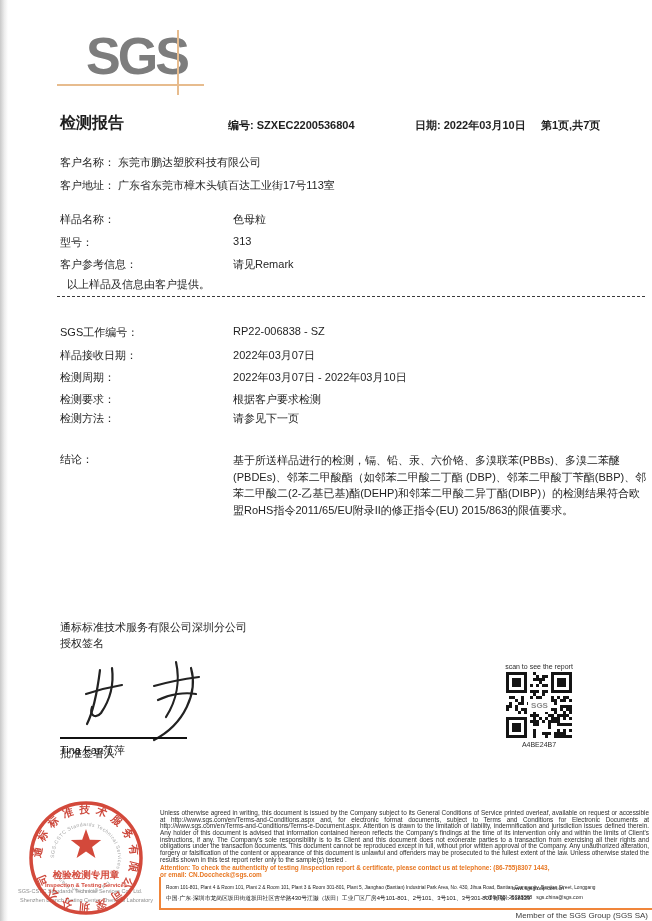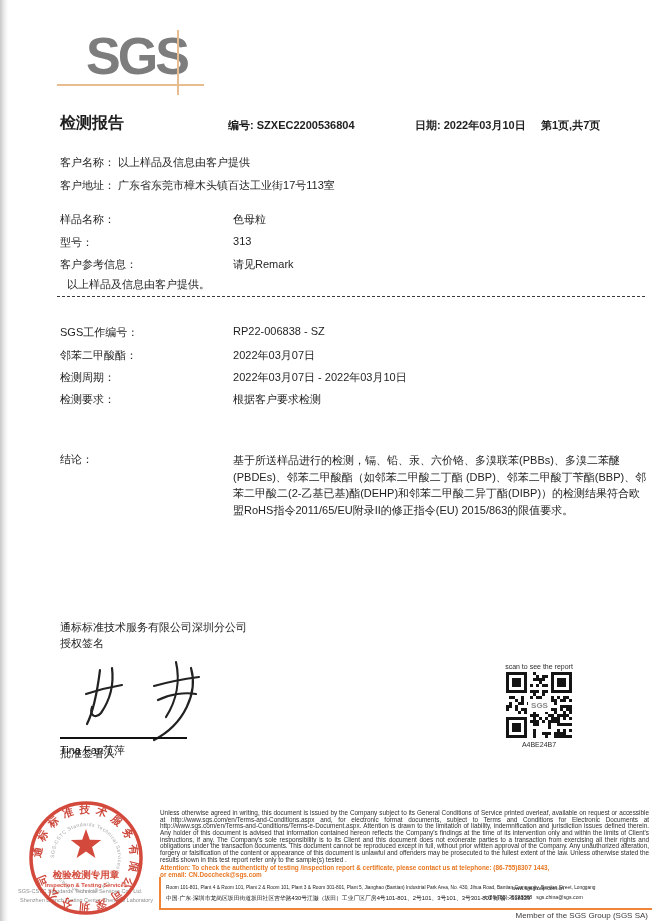--- a/index.html
+++ b/index.html
@@ -53,21 +53,21 @@
   <div class="abs tanline" style="left:57px;top:84px;width:147px;height:2px;"></div>
   <div class="abs tanline" style="left:177px;top:30px;width:2px;height:65px;"></div>
 
   <div class="abs title" style="left:60px;top:113px;">检测报告</div>
   <div class="abs hmeta" style="left:228px;top:118px;"><span>编号:</span> <span>SZXEC2200536804</span></div>
   <div class="abs hmeta" style="left:404px;top:118px;margin-left:11px;"><span>日期:</span> <span>2022年03月10日</span></div>
   <div class="abs hmeta" style="left:541px;top:118px;">第1页,共7页</div>
 
   <div class="row" style="top:155px;">
     <span class="lab lab-s">客户名称：</span>
-    <span>以上样品及信息由客户提供</span>
+    <span>东莞市鹏达塑胶科技有限公司</span>
   </div>
   <div class="row" style="top:178px;">
     <span class="lab lab-s">客户地址：</span>
     <span>广东省东莞市樟木头镇百达工业街17号113室</span>
   </div>
 
   <div class="row" style="top:212px;">
     <span class="lab lab-w">样品名称：</span>
     <span>色母粒</span>
   </div>
@@ -81,30 +81,34 @@
   </div>
   <div class="row" style="top:277px;margin-left:7px;">以上样品及信息由客户提供。</div>
 
   <div class="abs dashed" style="left:57px;top:296px;width:588px;"></div>
 
   <div class="row" style="top:325px;">
     <span class="lab lab-w">SGS工作编号：</span>
     <span>RP22-006838 - SZ</span>
   </div>
   <div class="row" style="top:348px;">
-    <span class="lab lab-w">邻苯二甲酸酯：</span>
+    <span class="lab lab-w">样品接收日期：</span>
     <span>2022年03月07日</span>
   </div>
   <div class="row" style="top:370px;">
     <span class="lab lab-w">检测周期：</span>
     <span>2022年03月07日 - 2022年03月10日</span>
   </div>
   <div class="row" style="top:392px;">
     <span class="lab lab-w">检测要求：</span>
     <span>根据客户要求检测</span>
+  </div>
+  <div class="row" style="top:411px;">
+    <span class="lab lab-w">检测方法：</span>
+    <span>请参见下一页</span>
   </div>
   <div class="row" style="top:452px;">
     <span class="lab lab-w">结论：</span>
     <span class="val-p">基于所送样品进行的检测，镉、铅、汞、六价铬、多溴联苯(PBBs)、多溴二苯醚(PBDEs)、邻苯二甲酸酯（如邻苯二甲酸二丁酯 (DBP)、邻苯二甲酸丁苄酯(BBP)、邻苯二甲酸二(2-乙基已基)酯(DEHP)和邻苯二甲酸二异丁酯(DIBP)）的检测结果符合欧盟RoHS指令2011/65/EU附录II的修正指令(EU) 2015/863的限值要求。</span>
   </div>
 
   <div class="abs sig-company" style="left:60px;top:620px;">通标标准技术服务有限公司深圳分公司</div>
   <div class="abs sig-company" style="left:60px;top:636px;">授权签名</div>
 
   <svg class="abs" style="left:58px;top:656px;" width="190" height="95" viewBox="0 0 190 95">

